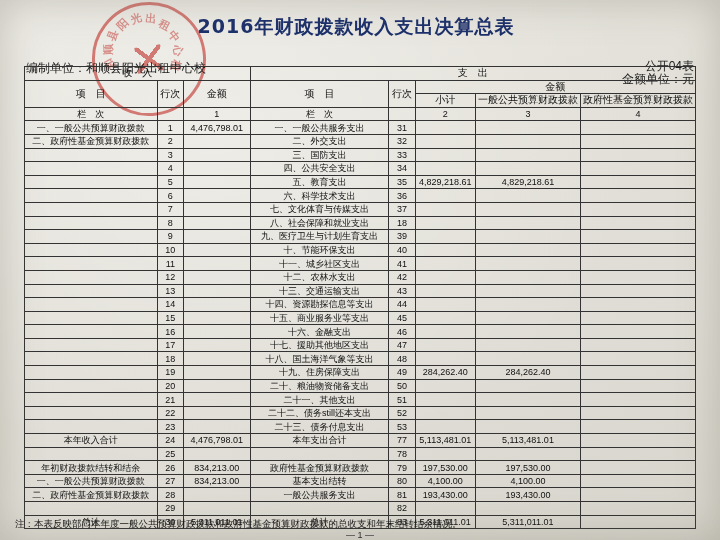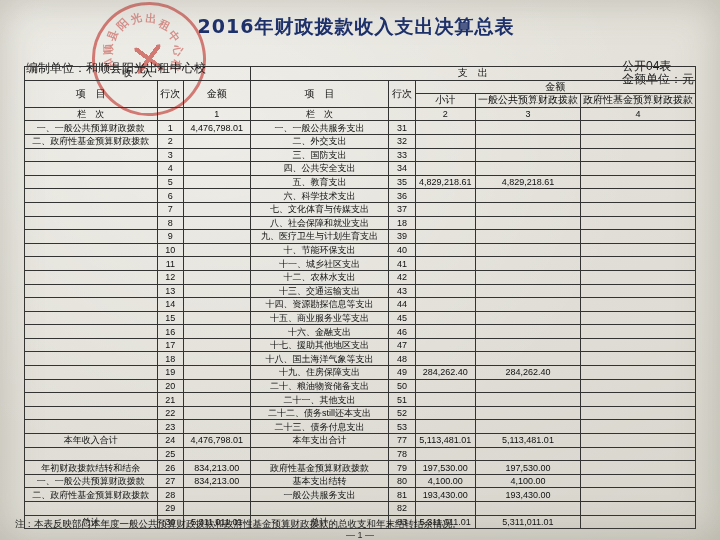--- a/index.html
+++ b/index.html
@@ -25,21 +25,21 @@
     text-align:center;
     font-size:19px;font-weight:bold;
     color:#1b2f6b;
     letter-spacing:1px;
     font-family:"DejaVu Sans","Liberation Sans",sans-serif;
   }
   .subline{
     position:absolute;top:60px;left:26px;width:668px;
     font-size:12px;color:#1b1b1b;
   }
-  .subline .right{float:right;}
+  .subline .right{float:right;text-align:right;}
   .subline .right div{line-height:13px;}
   .stamp{
     position:absolute;
     left:92px;top:2px;
     width:108px;height:108px;
     border:3px solid #c2342f;
     border-radius:50%;
     opacity:.62;
     transform:rotate(-8deg);
     pointer-events:none;

